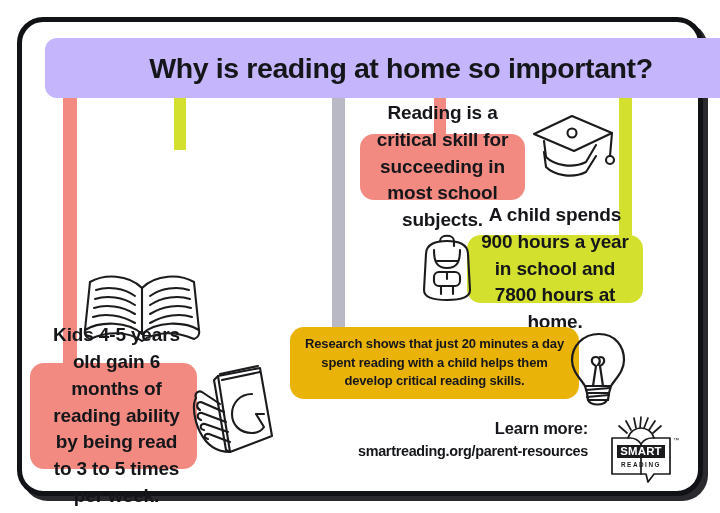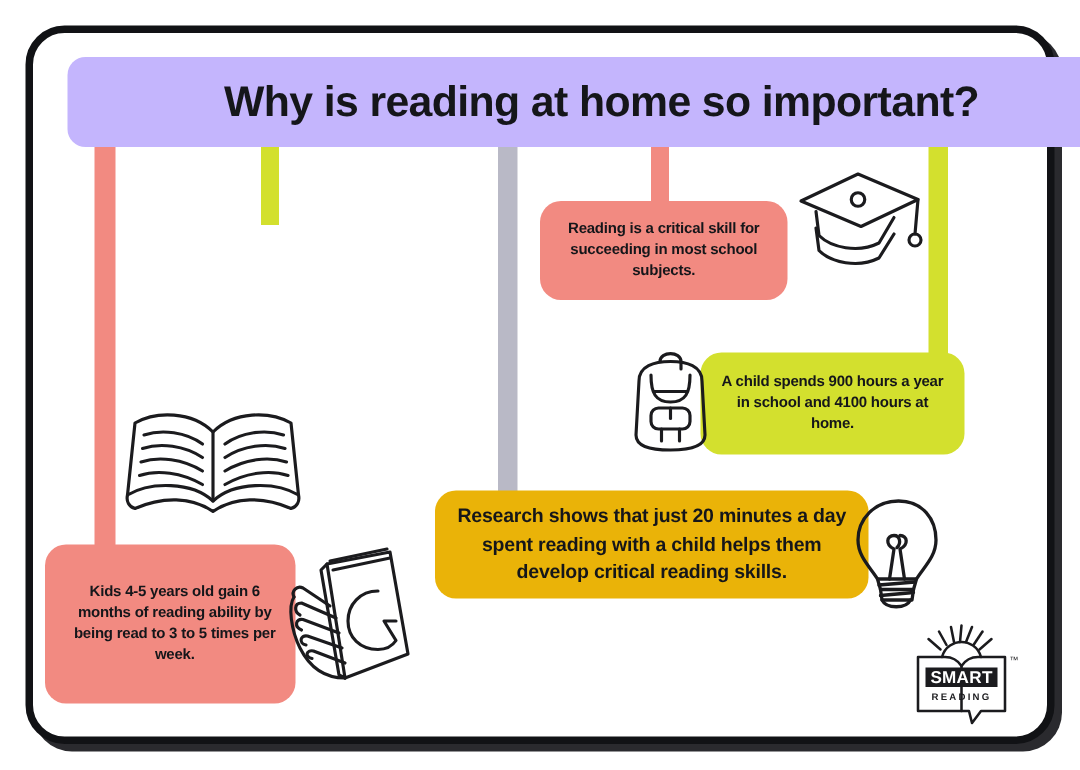--- a/index.html
+++ b/index.html
@@ -68,21 +68,21 @@
     position: absolute;
     border-radius: 14px;
     display: flex;
     align-items: center;
     justify-content: center;
     text-align: center;
     z-index: 6;
     padding: 6px 10px;
   }
   .bubble p {
-    font-size: 10px;
+    font-size: 19px;
     font-weight: bold;
     color: #15161a;
     line-height: 1.42;
     letter-spacing: -0.15px;
   }
   .green { background: #d3e02e; }
   .pink  { background: #f28a81; }
   .gray  { background: #eab308; }
 
   #bubble-books      { left: 121px; top: 139px; width: 177px; height: 148px; }
@@ -155,21 +155,21 @@
   <div class="title-bar">
     <span class="title-text">Why is reading at home so important?</span>
   </div>
 
 
   <div class="bubble pink" id="bubble-critical">
     <p>Reading is a critical skill for succeeding in most school subjects.</p>
   </div>
 
   <div class="bubble green" id="bubble-hours">
-    <p>A child spends 900 hours a year in school and 4100 hours at home.</p>
+    <p>A child spends 900 hours a year in school and 7800 hours at home.</p>
   </div>
 
   <div class="bubble gray" id="bubble-research">
     <p>Research shows that just 20 minutes a day spent reading with a child helps them develop critical reading skills.</p>
   </div>
 
   <div class="bubble pink" id="bubble-kids">
     <p>Kids 4-5 years old gain 6 months of reading ability by being read to 3 to 5 times per week.</p>
   </div>
 
@@ -236,20 +236,24 @@
       <path d="M6 40 C4 36, 8 32, 12 34 L30 46"></path>
       <path d="M10 52 C6 50, 6 44, 11 44 L34 54"></path>
       <path d="M11 62 C6 60, 7 54, 12 55 L36 64"></path>
       <path d="M14 72 C9 71, 10 65, 15 66 L38 74"></path>
       <path d="M18 81 C13 80, 14 75, 19 76 L40 84"></path>
       <path d="M6 40 C2 46, 4 62, 10 74 C16 86, 26 94, 40 94"></path>
     </g>
   </svg>
 
   <div class="footer">
+    <div class="footer-text">
+      <div class="learn-more">Learn more:</div>
+      <div class="learn-url">smartreading.org/parent-resources</div>
+    </div>
 
     <svg class="logo" viewBox="0 0 78 72" xmlns="http://www.w3.org/2000/svg">
       <g fill="none" stroke="#1b1b1e" stroke-width="1.7" stroke-linecap="round" stroke-linejoin="round">
 
         <path d="M34 12 L32 2"></path>
         <path d="M38 12 L39 1"></path>
         <path d="M42 12 L46 2"></path>
         <path d="M29 14 L24 5"></path>
         <path d="M47 14 L53 5"></path>
         <path d="M25 17 L17 10"></path>

